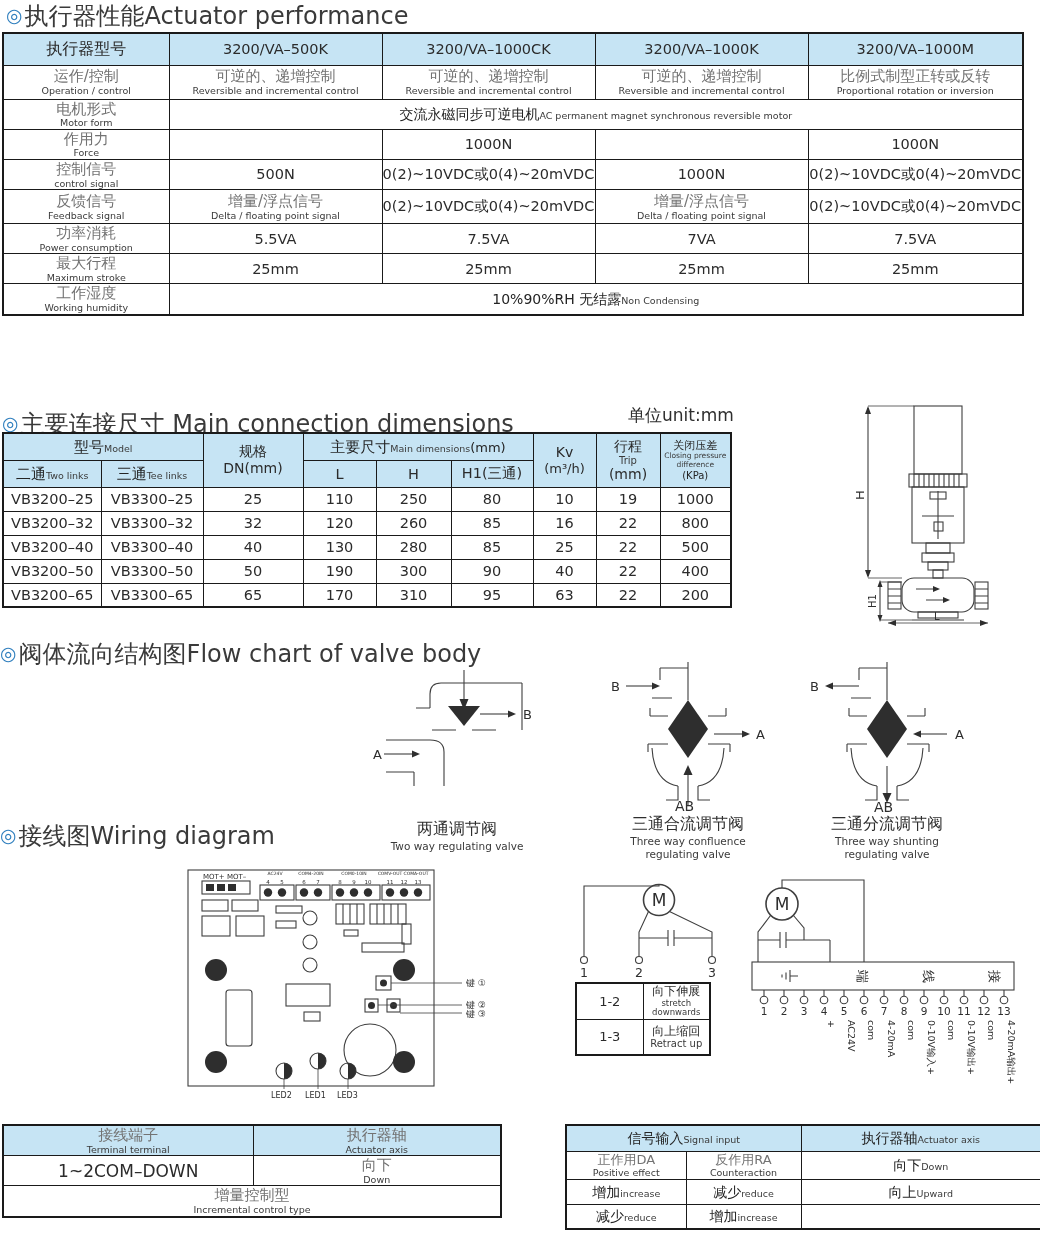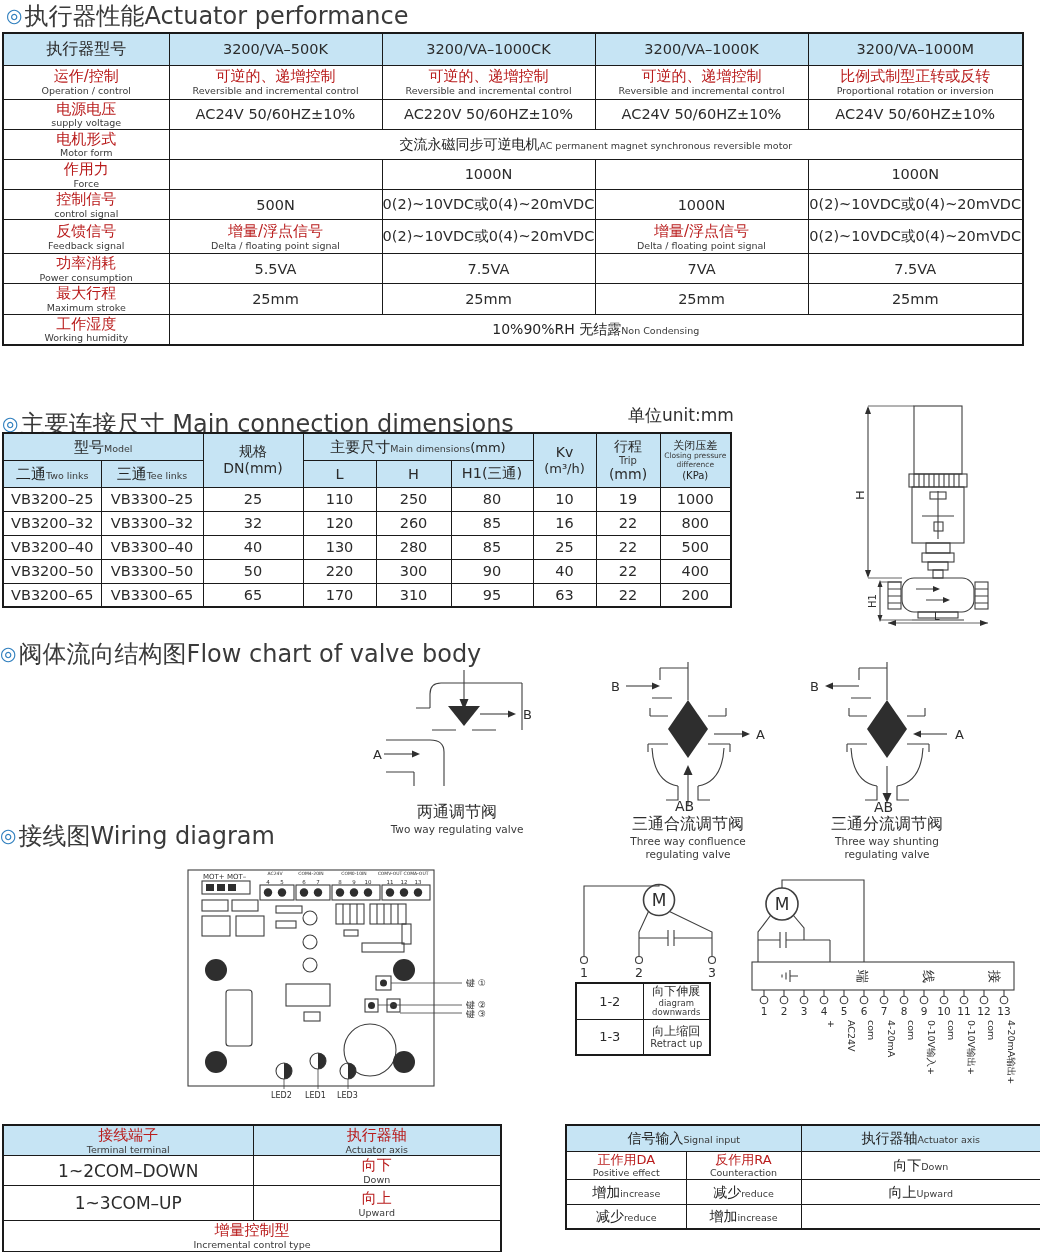--- a/index.html
+++ b/index.html
@@ -4,21 +4,21 @@
 <style>
   html,body{margin:0;padding:0}
   body{width:1040px;height:1252px;position:relative;background:#fff;
        font-family:"DejaVu Sans","Liberation Sans",sans-serif;color:#2b2b2b;overflow:hidden}
   .abs{position:absolute}
   .sect{font-size:24px;color:#3a3a3a;white-space:nowrap}
   .sect .bu{color:#2f7fbe;font-size:19px;vertical-align:2px;margin-right:2px}
   table.t{border-collapse:collapse;table-layout:fixed;border:2px solid #1a1a1a;position:absolute;background:#fff}
   .t th,.t td{border:1px solid #1a1a1a;text-align:center;vertical-align:middle;padding:0;font-weight:normal;overflow:hidden}
   .hd{background:#c6e4f4}
-  .zh{display:block;font-size:15px;line-height:1.25;color:#b91c1c}
+  .zh{display:block;font-size:15px;line-height:1.25;color:#737373}
   .en{display:block;font-size:9.5px;color:#3a3a3a;line-height:1.1}
   .zi{font-size:14px;color:#242424}
   .ei{font-size:9.5px;color:#3a3a3a}
   .v{font-size:14.5px}
   .big{font-size:16px}
   .s11{font-size:11px;display:block;line-height:1.2}
   .s8{font-size:7.5px;display:block;color:#3a3a3a;line-height:1.15}
   .s10{font-size:10px;display:block;color:#3a3a3a;line-height:1.15}
   .s14{font-size:14px;display:block;line-height:1.2}
   svg.abs{position:absolute;font-family:"DejaVu Sans","Liberation Sans",sans-serif}
@@ -69,30 +69,20 @@
           <span class="en">Reversible and incremental control</span>
         </td>
     <td>
           <span class="zh">可逆的、递增控制</span>
           <span class="en">Reversible and incremental control</span>
         </td>
     <td>
           <span class="zh">比例式制型正转或反转</span>
           <span class="en">Proportional rotation or inversion</span>
         </td>
-  </tr>
-  <tr style="height:30px">
-    <td>
-          <span class="zh">电源电压</span>
-          <span class="en">supply voltage</span>
-        </td>
-    <td class="v">AC24V 50/60HZ±10%</td>
-    <td class="v">AC220V 50/60HZ±10%</td>
-    <td class="v">AC24V 50/60HZ±10%</td>
-    <td class="v">AC24V 50/60HZ±10%</td>
   </tr>
   <tr style="height:27px">
     <td>
           <span class="zh">电机形式</span>
           <span class="en">Motor form</span>
         </td>
     <td colspan="4"><span class="zi">交流永磁同步可逆电机</span><span class="ei">AC permanent magnet synchronous reversible motor</span></td>
   </tr>
   <tr style="height:26px">
     <td>
@@ -238,21 +228,21 @@
         <td class="v">280</td>
         <td class="v">85</td>
         <td class="v">25</td>
         <td class="v">22</td>
         <td class="v">500</td>
   </tr>
   <tr style="height:24px">
     <td class="v">VB3200–50</td>
         <td class="v">VB3300–50</td>
         <td class="v">50</td>
-        <td class="v">220</td>
+        <td class="v">190</td>
         <td class="v">300</td>
         <td class="v">90</td>
         <td class="v">40</td>
         <td class="v">22</td>
         <td class="v">400</td>
   </tr>
   <tr style="height:24px">
     <td class="v">VB3200–65</td>
         <td class="v">VB3300–65</td>
         <td class="v">65</td>
@@ -321,21 +311,21 @@
     <polygon class="fl" points="92,42 87.5,31 96.5,31"></polygon>
     <polygon class="fl" points="76,38 108,38 92,58"></polygon>
     <line class="ln" x1="108" y1="46" x2="138" y2="46"></line>
       <polygon class="fl" points="144,46 136,42.5 136,49.5"></polygon>
     <line class="ln" x1="12" y1="86" x2="42" y2="86"></line>
       <polygon class="fl" points="48,86 40,82.5 40,89.5"></polygon>
   </g>
   <text class="tx" font-size="13" x="151" y="51">B</text>
   <text class="tx" font-size="13" x="1" y="91">A</text>
 </svg>
-<div class="vcap" style="left:372px;top:802px;width:170px">
+<div class="vcap" style="left:372px;top:819px;width:170px">
   <div class="vzh">两通调节阀</div>
   <div class="ven">Two way regulating valve</div>
 </div>
 
 <svg class="abs" style="left:598px;top:660px" width="180" height="152" viewBox="0 0 180 152">
   <g class="ln">
     <path d="M90,2 V40 M62,8 H90 M62,8 V20"></path>
     <path d="M54,38 H74 M70,56 H52 M52,56 V48 M110,56 H128 M128,56 V48"></path>
     <path d="M70,84 H50 M50,84 V92 M110,84 H132 M132,84 V92"></path>
     <path d="M54,88 Q56,122 80,126 M126,88 Q124,122 100,126"></path>
@@ -509,21 +499,21 @@
 <table class="t" style="left:575px;top:982px;width:134px">
   <colgroup>
       <col style="width:67px">
       <col style="width:67px">
     </colgroup>
   <tbody>
   <tr style="height:36px">
     <td style="font-size:13px">1-2</td>
     <td>
           <span class="s14" style="font-size:12px">向下伸展</span>
-          <span class="s8" style="font-size:8.5px">diagram</span>
+          <span class="s8" style="font-size:8.5px">stretch</span>
           <span class="s8" style="font-size:8.5px">downwards</span>
         </td>
   </tr>
   <tr style="height:36px">
     <td style="font-size:13px">1-3</td>
     <td>
           <span class="s14" style="font-size:12px">向上缩回</span>
           <span class="s10">Retract up</span>
         </td>
   </tr>
@@ -608,27 +598,20 @@
           <span class="en">Actuator axis</span>
         </th>
   </tr>
   <tr style="height:28px">
     <td style="font-size:17px">1~2COM–DOWN</td>
     <td>
           <span class="zh">向下</span>
           <span class="en">Down</span>
         </td>
   </tr>
-  <tr style="height:35px">
-    <td style="font-size:17px">1~3COM–UP</td>
-    <td>
-          <span class="zh">向上</span>
-          <span class="en">Upward</span>
-        </td>
-  </tr>
   <tr style="height:28px">
     <td colspan="2">
           <span class="zh" style="font-size:15px">增量控制型</span>
           <span class="en">Incremental control type</span>
         </td>
   </tr>
 </tbody>
   </table>
 
 <table class="t" style="left:565px;top:1124px;width:475px">

